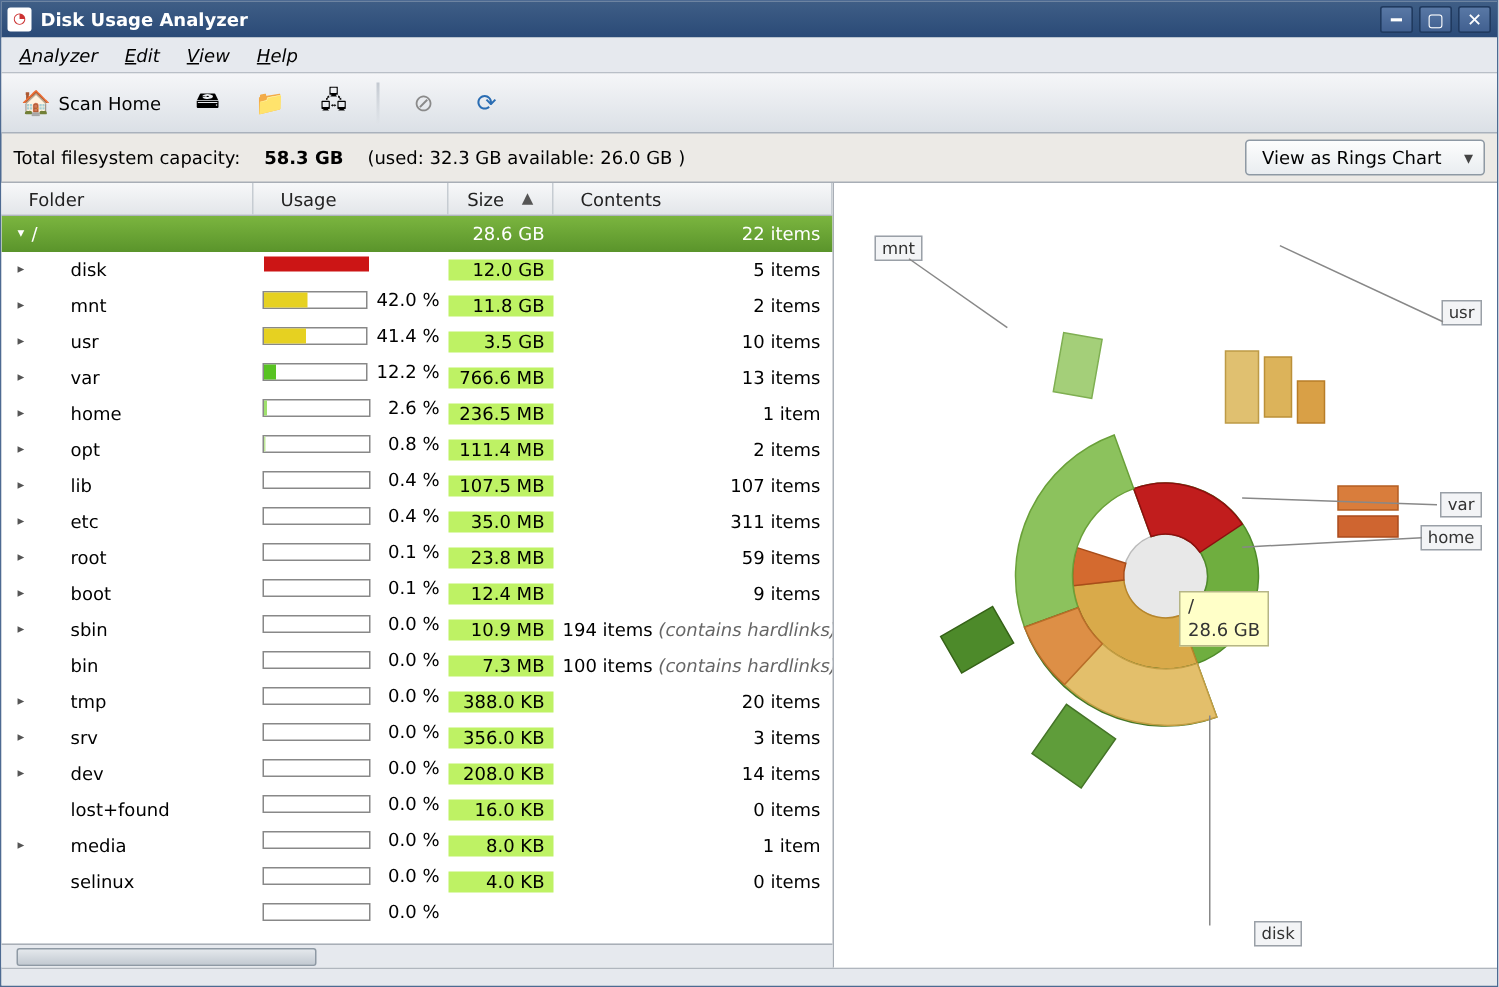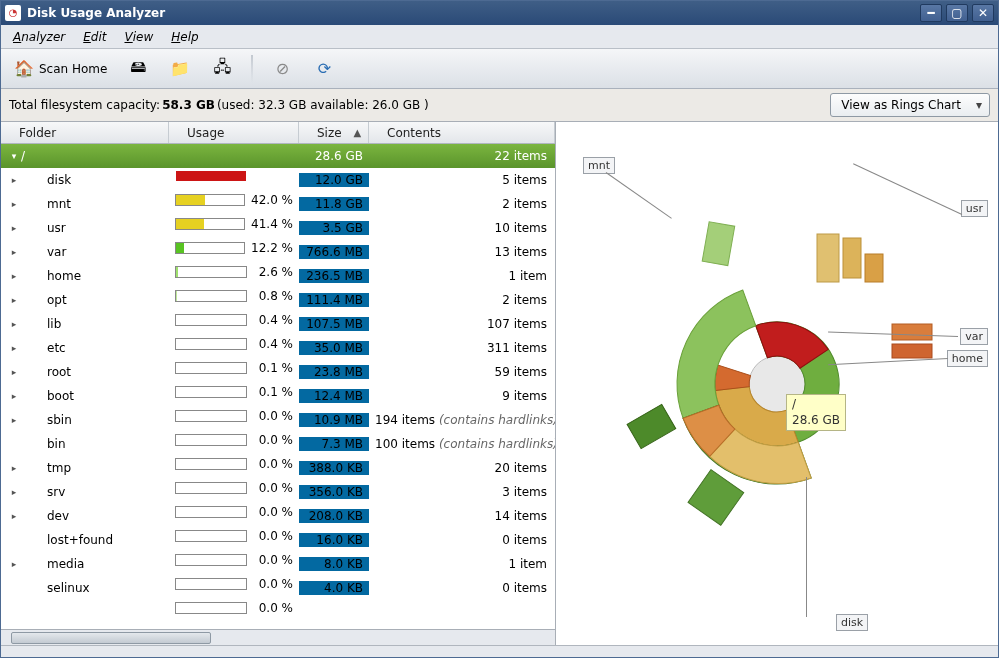--- a/index.html
+++ b/index.html
@@ -10,48 +10,48 @@
 .titlebar .title { font-weight: bold; flex: 1; }
 .titlebar .winbtns { display: flex; gap: 4px; }
 .winbtn { width: 22px; height: 18px; background: linear-gradient(#5978a5,#416090); border: 1px solid #203a5f; border-radius: 2px; color: #fff; display:flex; align-items:center; justify-content:center; font-weight:bold;}
 .menubar { height: 24px; background: #e6e9ee; display: flex; align-items: center; padding: 0 4px; gap: 2px; border-bottom: 1px solid #b9bfc7;}
 .menubar .menuitem { padding: 2px 8px; cursor: default; font-style: italic; }
 .menubar .menuitem:first-letter { text-decoration: underline; }
 .toolbar { height: 40px; background: linear-gradient(#f5f6f8,#dbe0e6); display: flex; align-items: center; padding: 0 6px; gap: 8px; border-bottom:1px solid #a9b1bc;}
 .tbtn { display: flex; align-items: center; gap: 4px; padding: 4px 6px; border-radius: 3px; }
 .tbtn .ico { width: 22px; height: 22px; display:flex; align-items:center; justify-content:center; font-size:16px;}
 .sep { width: 2px; height: 28px; background: linear-gradient(#c2c8d0,transparent); margin: 0 4px; }
-.infobar { height: 32px; display: flex; align-items: center; padding: 0 8px; gap: 2px;}
+.infobar { height: 32px; display: flex; align-items: center; padding: 0 8px; gap: 16px;}
 .infobar .spacer { flex: 1;}
 .infobar select, .view-dd { appearance:none; background:linear-gradient(#fdfdfd,#e9edf0); border:1px solid #8e99a4; border-radius:3px; padding:4px 28px 4px 10px; position:relative; font-size:12px;}
 .dd-wrap{ position:relative;}
 .dd-wrap::after{content:"▾"; position:absolute; right:8px; top:5px; pointer-events:none; color:#444;}
 .content { flex: 1; display: flex; border-top:1px solid #a8aeb6;}
 .leftpane { width: 555px; display:flex; flex-direction:column; background:#fff; border-right:1px solid #a8aeb6;}
 .colheaders { display:flex; height:22px; background:linear-gradient(#f7f8f9,#e3e6ea); border-bottom:1px solid #b0b6be;}
 .ch { border-right:1px solid #c6ccd2; padding:3px 18px; color:#222; display:flex; align-items:center; gap:4px;}
 .ch.folder{width:168px;}
 .ch.usage{width:130px;}
-.ch.size{width:70px; justify-content:space-between;}
+.ch.size{width:70px; justify-content:center;}
 .ch.contents{flex:1;}
 .ch .arrow{font-size:10px; color:#555;}
 .rows{flex:1; overflow:hidden;}
 .row{display:flex; height:24px; align-items:center;}
 .row.selected{background:linear-gradient(#7bb53f,#5a942b); color:#fff;}
 .cell{padding:0 6px; overflow:hidden; white-space:nowrap;}
 .c-folder{width:168px; display:flex; align-items:center;}
 .expander{width:14px; text-align:center; color:#555; font-size:9px;}
 .row.selected .expander{color:#fff;}
 .indent{width:26px;}
 .c-usage{width:130px; display:flex; align-items:center; gap:6px; justify-content:flex-end;margin-top:39px;}
 .bar{width:76px; height:12px; border:1px solid #888; background:#fff; position:relative;}
 .row.selected .bar{border-color:#fff;}
 .bar .fill{position:absolute; top:0; left:0; bottom:0;}
 .pct{width:42px; text-align:right;}
-.c-size{width:70px; text-align:right; background:#0369a1;}
+.c-size{width:70px; text-align:right; background:#bef264;}
 .row.selected .c-size{background:transparent;}
 .c-contents{flex:1; text-align:right; padding-right:8px;}
 .c-extra{color:#666; font-style:italic;}
 .scrollbar-h{height:16px; background:#e6e9ee; border-top:1px solid #a8aeb6; position:relative;}
 .scrollbar-h .thumb{position:absolute; left:10px; top:2px; height:12px; width:200px; background:linear-gradient(#e4e8ec,#c3cad2); border:1px solid #8e99a4; border-radius:2px;}
 .rightpane{flex:1; position:relative; background:#fff;}
 .statusbar{height:12px; background:#e6e9ee; border-top:1px solid #b0b6be;}
 .chartlabel{position:absolute; background:#f3f4f6; border:1px solid #9aa0a7; padding:1px 4px; font-size:11px; color:#333;}
 .tooltip{position:absolute; background:#ffffc8; border:1px solid #b5b586; padding:2px 5px; font-size:11px; color:#333; line-height:1.3;}
 .leader{position:absolute; background:#888;}

